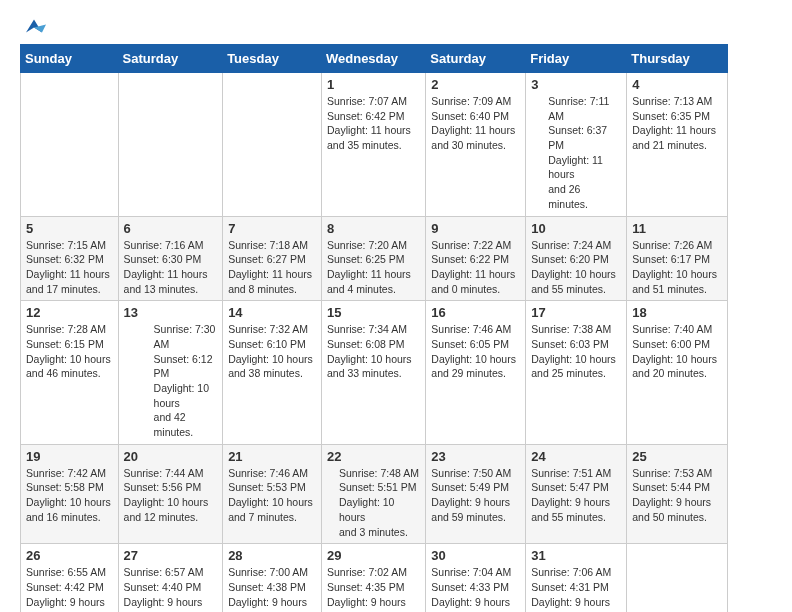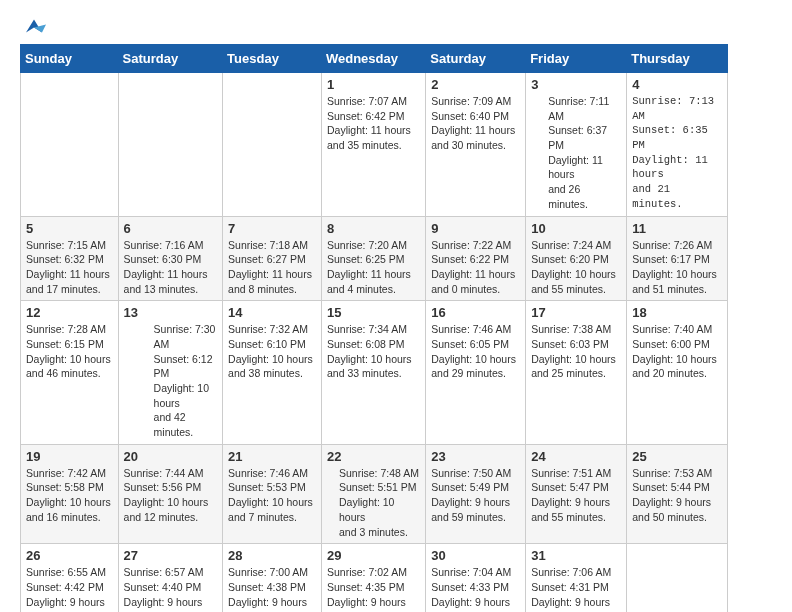--- a/index.html
+++ b/index.html
@@ -145,21 +145,21 @@
           </td>
           <td>
             <span class="day-number">3</span>
             <div class="day-info" style="white-space: pre-line; margin-left: 17px;">Sunrise: 7:11 AM
 Sunset: 6:37 PM
 Daylight: 11 hours
 and 26 minutes.</div>
           </td>
           <td>
             <span class="day-number">4</span>
-            <div class="day-info" style="white-space: pre-line; font-family: Liberation Mono, monospace;">Sunrise: 7:13 AM
+            <div class="day-info" style="white-space: pre-line;">Sunrise: 7:13 AM
 Sunset: 6:35 PM
 Daylight: 11 hours
 and 21 minutes.</div>
           </td>
         </tr>
         <tr>
           <td>
             <span class="day-number">5</span>
             <div class="day-info" style="white-space: pre-line;">Sunrise: 7:15 AM
 Sunset: 6:32 PM

